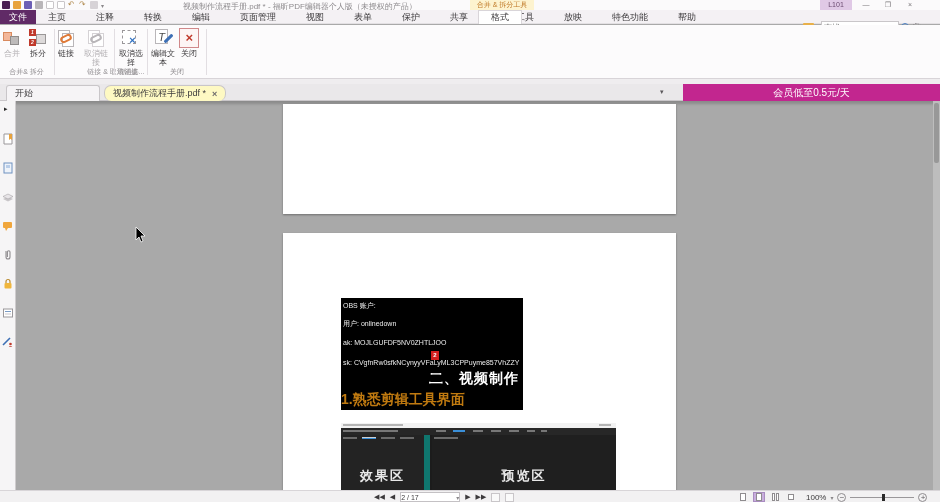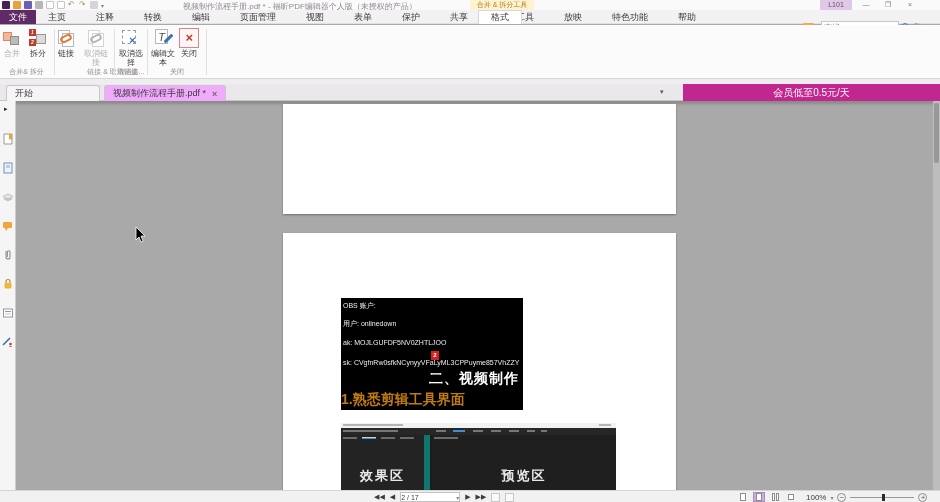--- a/index.html
+++ b/index.html
@@ -67,21 +67,21 @@
   
   .ic-edittext .t { position:absolute; left:2px; top:1px; width:13px; height:15px; border:1px solid #b9b6b9; background:#fff; color:#4a4a4a; font-size:11px; text-align:center; line-height:15px; }
   .ic-edittext .pen { position:absolute; left:10px; top:9px; width:11px; height:3px; background:#3d6fb5; transform:rotate(-45deg); border-radius:1px; }
   
   .ic-close { border:1px solid #d0888a; background:#fdf5f5; }
   .ic-close .x { position:absolute; left:0; top:0; width:100%; height:100%; color:#c0392b; font-weight:bold; font-size:13px; text-align:center; line-height:18px; }
 
   
   #tabbar { left:0; top:84px; width:940px; height:17px; background:#eae8ea; border-bottom:1px solid #c9c6c9; }
   .doctab { position:absolute; top:1px; height:16px; background:#f6f4f6; border:1px solid #c9c6c9; border-bottom:none; border-radius:3px 3px 0 0; display:flex; align-items:center; padding:0 8px; gap:6px; font-size:9px; }
-  .doctab.active { background:#f0abfc; }
+  .doctab.active { background:#fef9c3;border-radius:7px; }
   .tab-close { color:#6a676a; font-size:9px; font-weight:bold; }
   #tab-caret { top:4px; left:660px; color:#5a575a; font-size:7px; }
   #promo { top:0; left:683px; width:257px; height:24px; background:#c2268f; color:#fff; font-size:10px; text-align:center; line-height:17px; }
 
   
   #main { left:0; top:101px; width:940px; height:389px; background:#a9a9a9; box-shadow:inset 0 3px 3px rgba(0,0,0,.18); }
   #sidebar { position:absolute; left:0; top:0; width:16px; height:389px; background:#f6f5f6; border-right:1px solid #cfccce; box-shadow:none; }
   .sb-ic { position:absolute; left:2px; width:12px; height:12px; }
   #vscroll { position:absolute; left:933px; top:0; width:7px; height:389px; background:#bdbdbd; }
   #vthumb { position:absolute; left:1px; top:2px; width:5px; height:60px; background:#989898; border-radius:2px; }

